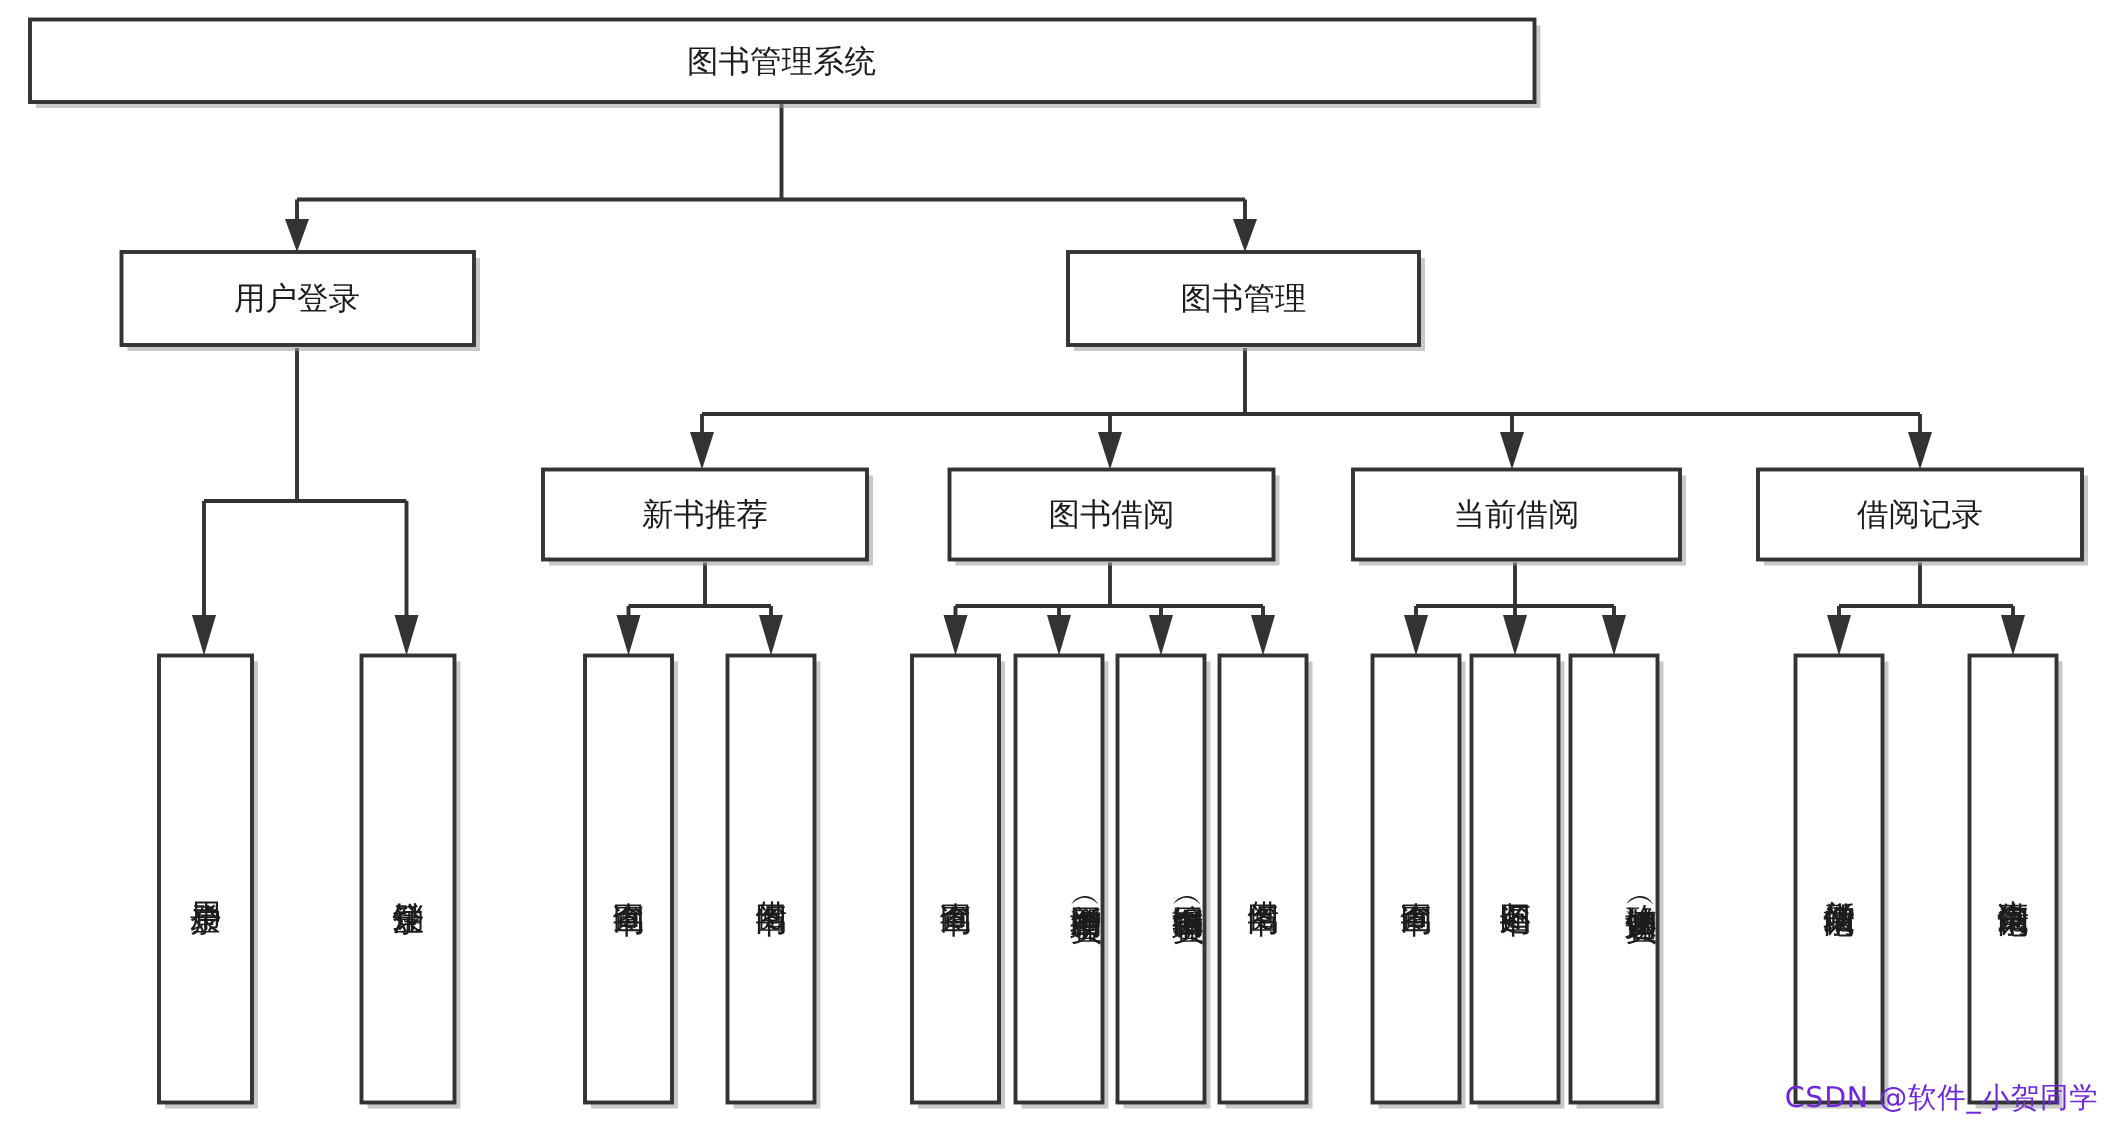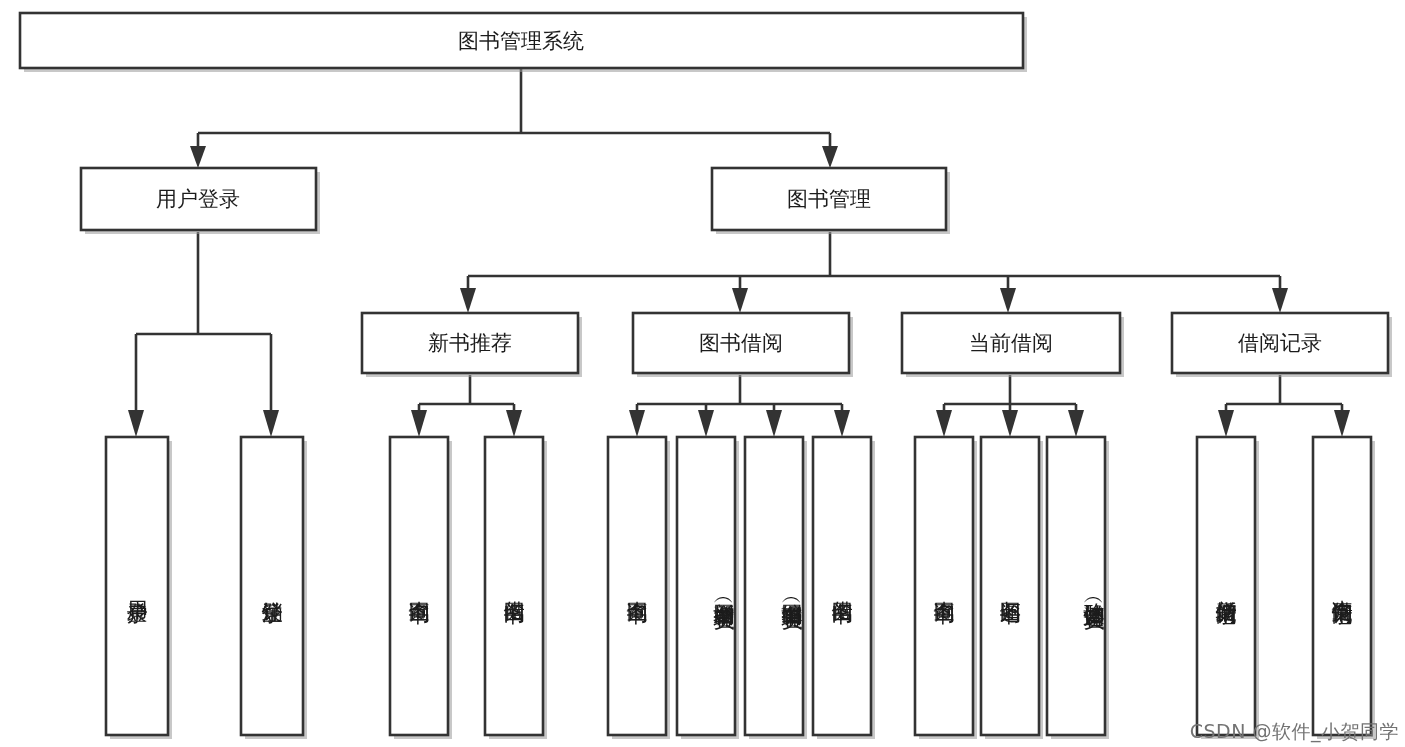--- a/index.html
+++ b/index.html
@@ -68,21 +68,21 @@
     justify-content: center;
     white-space: nowrap;
     pointer-events: none;
   }
   #watermark {
     position: absolute;
     right: 6px;
     bottom: 2px;
     font-family: "DejaVu Sans", "Liberation Sans", sans-serif;
     font-size: 19px;
-    color: #737373;
+    color: #6d28d9;
     white-space: nowrap;
     letter-spacing: 0.5px;
   }
 </style>
 </head>
 <body>
 
 <div id="diagram-root">
 
   <svg id="tree-svg" viewBox="0 0 1405 747">

